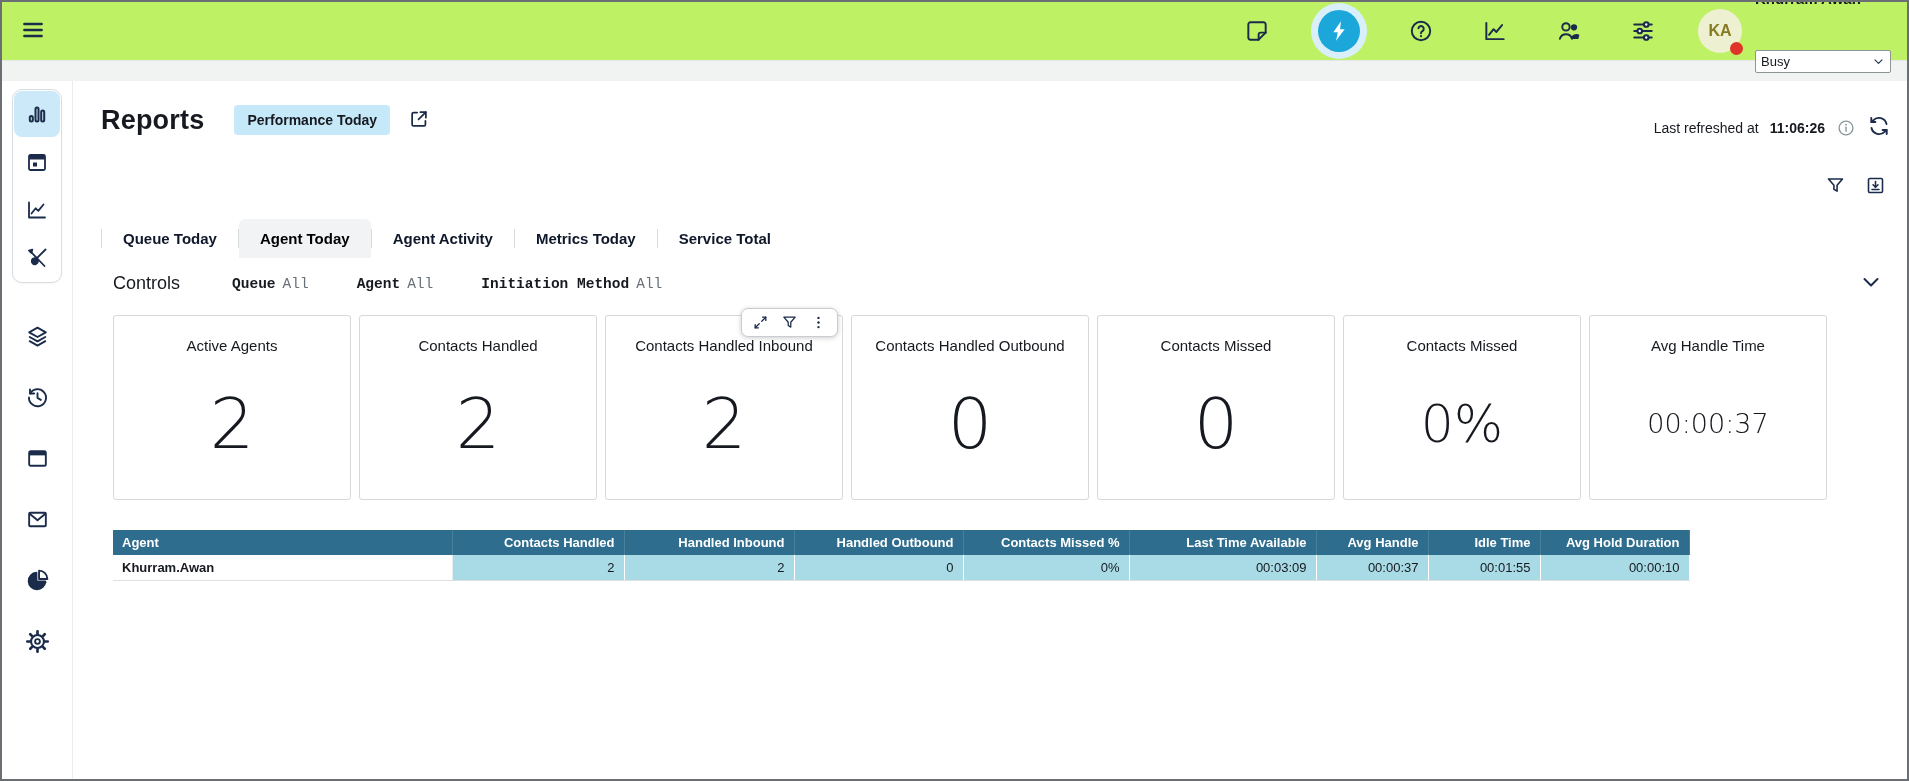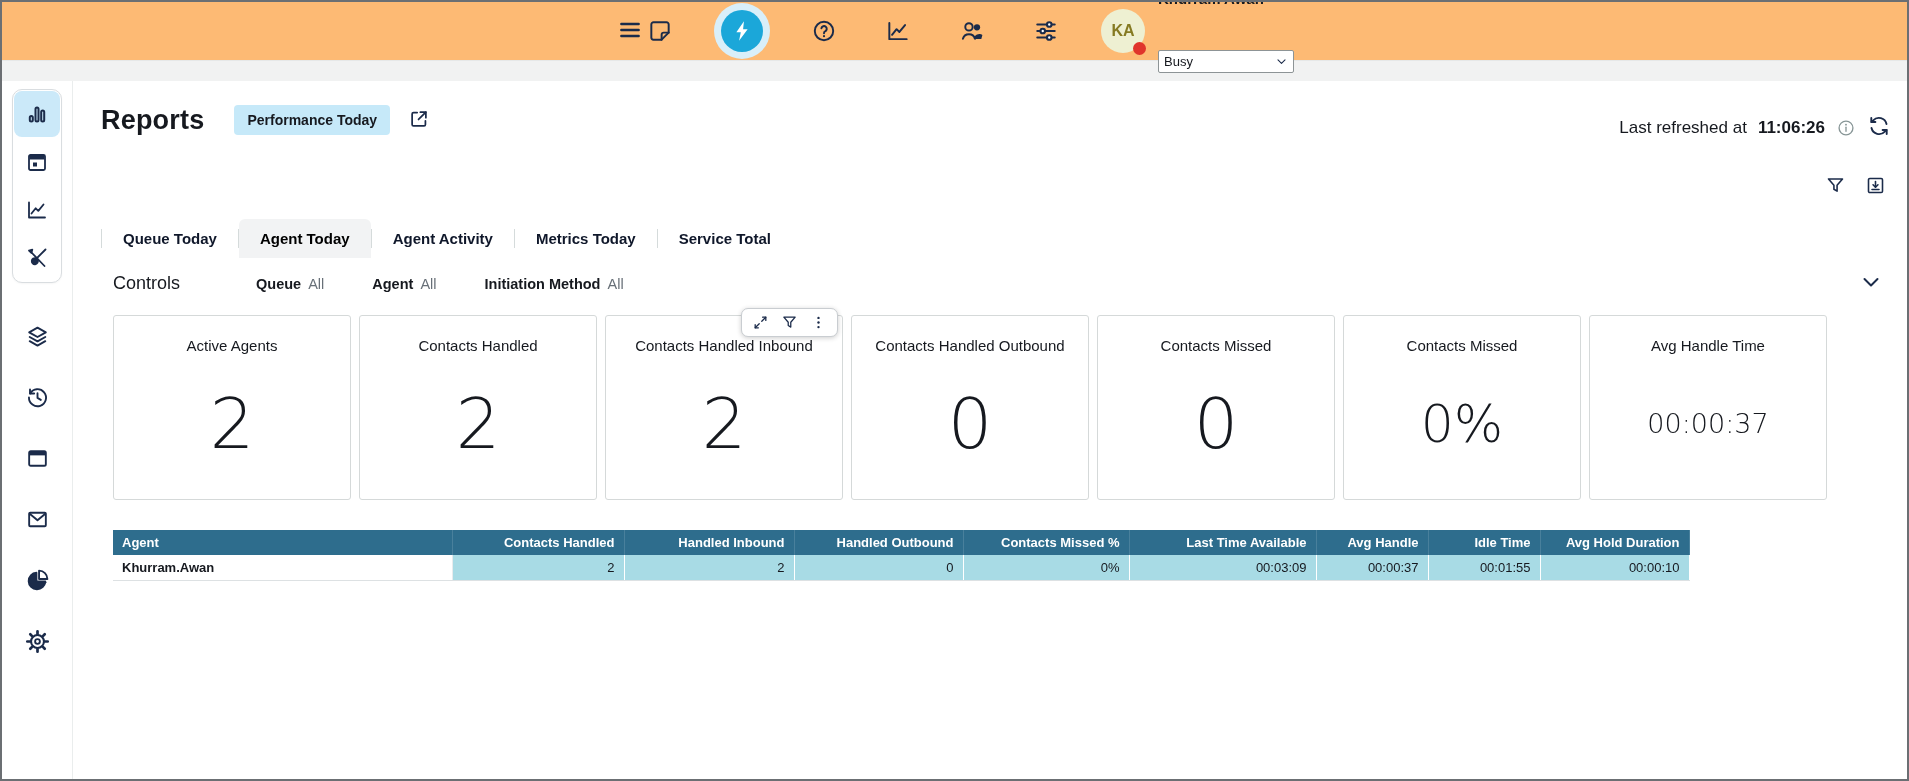--- a/index.html
+++ b/index.html
@@ -3,22 +3,22 @@
 <meta charset="utf-8">
 <style>
   html,body{margin:0;padding:0;background:#9aa0a6;}
   .page{width:1909px;height:781px;box-sizing:border-box;border:2px solid #6b6f73;background:#fff;
         font-family:"Liberation Sans",sans-serif;color:#16191f;position:relative;overflow:hidden;}
   .icon{color:var(--navy,#1b2b4a);display:inline-flex;}
   .icon svg{display:block;width:26px;height:26px;}
   button{font-family:inherit;}
 
   
-  .topnav{height:58px;display:flex;align-items:center;justify-content:center;
-          padding:0 16px 0 14px;border-bottom:1px solid #e6e8e8;background:#fdba74;}
+  .topnav{height:58px;display:flex;align-items:center;justify-content:space-between;
+          padding:0 16px 0 14px;border-bottom:1px solid #e6e8e8;background:#bef264;}
   .hamburger{background:none;border:none;padding:4px;cursor:pointer;}
   .tn-right{display:flex;align-items:center;}
   .tn-icons{display:flex;align-items:center;gap:48px;margin-right:42px;}
   .tn-btn{background:none;border:none;padding:0;cursor:pointer;display:flex;align-items:center;justify-content:center;}
   .tn-active{width:42px;height:42px;border-radius:50%;background:var(--accent-cyan,#1ba7d9);
              box-shadow:0 0 0 7px #d9eff9;}
   .user{display:flex;align-items:center;gap:13px;}
   .avatar{width:44px;height:44px;border-radius:50%;background:#eef0d2;color:#857a22;font-weight:bold;
           font-size:16px;display:flex;align-items:center;justify-content:center;position:relative;}
   .status-dot{position:absolute;right:-1px;bottom:-2px;width:13px;height:13px;border-radius:50%;
@@ -45,38 +45,38 @@
   .sb-loose .sb-item .icon svg{width:25px;height:25px;}
 
   
   .main{flex:1;padding:0 16px 0 28px;position:relative;background:#fff;}
   .header-row{margin-top:18px;display:flex;align-items:center;text-align:right;}
   .page-title{font-size:27px;font-weight:bold;margin:0;letter-spacing:.2px;}
   .badge{margin-left:30px;background:var(--badge-bg,#c6e9f9);border-radius:4px;padding:7px 13px;
          font-size:14px;font-weight:bold;}
   .ext-btn{margin-left:18px;background:none;border:none;padding:0;cursor:pointer;}
   .ext-btn .icon svg{width:22px;height:22px;}
-  .refresh-area{margin-left:auto;display:flex;align-items:center;gap:11px;font-size:17px;margin-top:15px;}
+  .refresh-area{margin-left:auto;display:flex;align-items:center;gap:11px;font-size:14px;margin-top:15px;}
   .rf-time{font-weight:bold;}
   .info-icon-wrap{color:#879596;}
   .info-icon-wrap svg{width:20px;height:20px;}
   .icon-btn{background:none;border:none;padding:0;cursor:pointer;}
   .refresh-btn .icon svg{width:24px;height:24px;}
 
   .panel-tools{display:flex;justify-content:flex-end;gap:19px;margin-top:34px;padding-right:5px;}
   .panel-tools .icon svg{width:21px;height:21px;}
 
   .tabs{display:flex;align-items:stretch;margin-top:20px;font-size:15px;}
   .tab-sep{width:1px;background:#d5dbdb;margin:10px 0;}
   .tab{padding:11px 21px;color:#0f172a;cursor:pointer;border-radius:6px 6px 0 0;white-space:nowrap;font-weight:bold;}
   .tab-active{background:#f2f3f4;color:#000000;font-weight:bold;}
 
   .controls{display:flex;align-items:center;padding:12px 0 12px 12px;}
   .controls-label{font-size:18px;}
-  .filters{display:flex;margin-left:76px;gap:48px;}
+  .filters{display:flex;margin-left:52px;gap:48px;font-family:Liberation Mono, monospace;}
   .filter{cursor:pointer;white-space:nowrap;}
   .f-name{font-weight:bold;font-size:14.5px;}
   .f-val{color:#687078;margin-left:7px;font-size:14.5px;}
   .controls-chevron{margin-left:auto;margin-right:8px;}
   .controls-chevron .icon svg{width:24px;height:24px;}
 
   
   .cards{display:flex;gap:8px;margin:6px 0 0 12px;}
   .card{width:238px;height:185px;border:1px solid #d5d9d9;border-radius:3px;background:#fff;
         display:flex;flex-direction:column;position:relative;box-sizing:border-box;}

